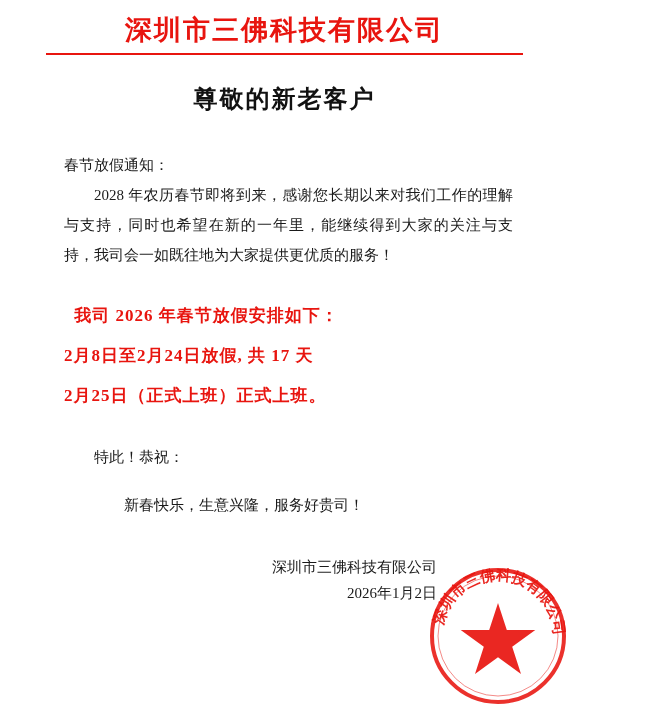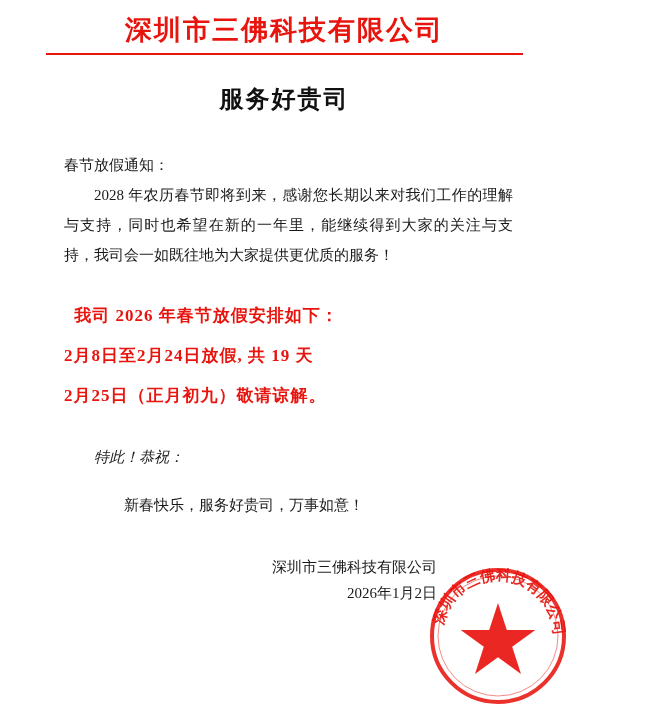--- a/index.html
+++ b/index.html
@@ -82,21 +82,20 @@
     margin-top: 24px;
     padding-left: 18px;
     padding-right: 10px;
   }
   .closing {
     margin-top: 26px;
     padding-left: 18px;
     font-size: 15px;
     line-height: 2.0;
     text-indent: 2em;
-    font-style: italic;
   }
   .wish {
     margin-top: 18px;
     padding-left: 18px;
     font-size: 15px;
     line-height: 2.0;
     text-indent: 4em;
   }
   .signature {
     margin-top: 34px;
@@ -120,37 +119,37 @@
 </style>
 </head>
 <body>
 
 <div class="page">
 
   <div class="company-title">深圳市三佛科技有限公司</div>
 
   <hr class="title-rule">
 
-  <div class="doc-title">服务好贵司</div>
+  <div class="doc-title">尊敬的新老客户</div>
 
   <div class="body-block">
     <div class="salutation">春节放假通知：</div>
     <p class="para">2028 年农历春节即将到来，感谢您长期以来对我们工作的理解与支持，同时也希望在新的一年里，能继续得到大家的关注与支持，我司会一如既往地为大家提供更优质的服务！</p>
   </div>
 
   <div class="highlight-block">
     <div class="hl-line first">我司 2026 年春节放假安排如下：</div>
-    <div class="hl-line">2月8日至2月24日放假, 共 19 天</div>
-    <div class="hl-line">2月25日（正月初九）敬请谅解。</div>
+    <div class="hl-line">2月8日至2月24日放假, 共 17 天</div>
+    <div class="hl-line">2月25日（正式上班）正式上班。</div>
   </div>
 
 
   <div class="closing">特此！恭祝：</div>
 
-  <div class="wish">新春快乐，服务好贵司，万事如意！</div>
+  <div class="wish">新春快乐，生意兴隆，服务好贵司！</div>
 
   <div class="signature">
     <div>深圳市三佛科技有限公司</div>
     <div>2026年1月2日</div>
   </div>
 
   <div class="stamp">
     <svg width="160" height="160" viewBox="0 0 160 160" xmlns="http://www.w3.org/2000/svg">
       <defs>
         <path id="sealArc" d="M 80,80 m -60,0 a 60,60 0 1,1 120,0 a 60,60 0 1,1 -120,0" fill="none"></path>

